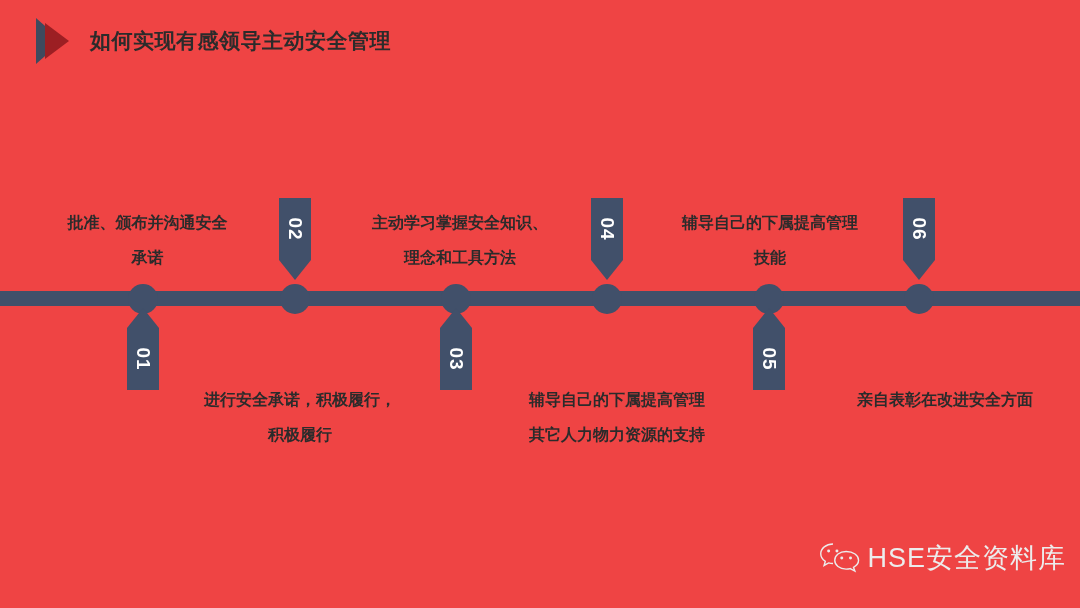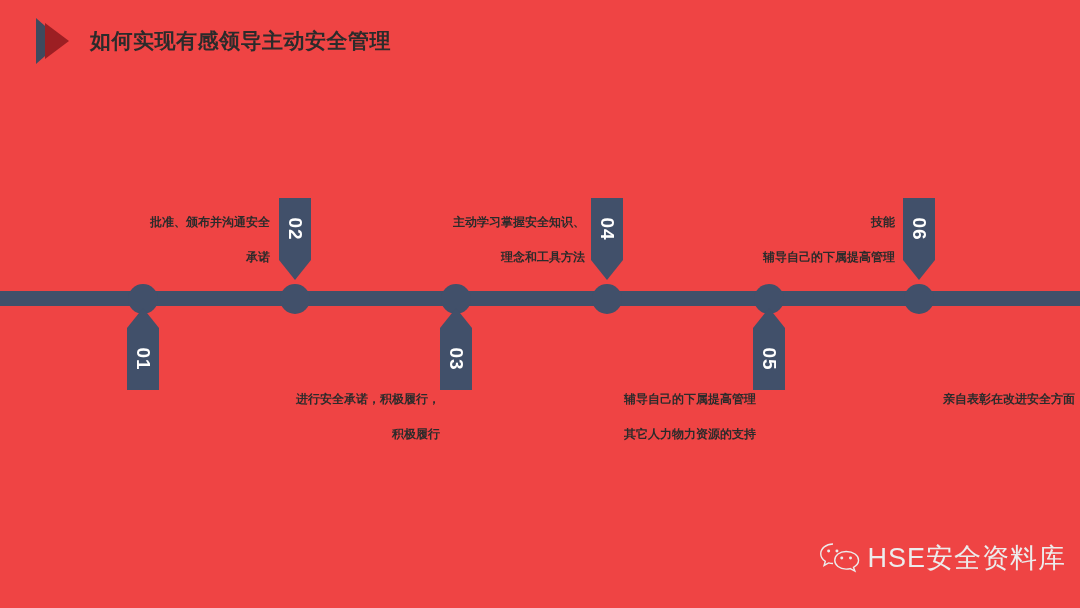--- a/index.html
+++ b/index.html
@@ -132,22 +132,22 @@
     text-align: center;
     transform: rotate(90deg);
     line-height: 32px;
   }
   .pin-up .pin-num   { top: 15px; }
   .pin-down .pin-num { top: 35px; }
 
   
   .caption {
     position: absolute;
-    text-align: right;
-    font-size: 12px;
+    text-align: center;
+    font-size: 16px;
     font-weight: bold;
     color: #2b2b2b;
     line-height: 35px;
     font-family: Liberation Serif, serif;
   }
   .caption-top    { top: 205px; }
   .caption-bottom { top: 382px; }
 
   
   .watermark {
@@ -240,22 +240,22 @@
     <div>亲自表彰在改进安全方面</div>
   </div>
 
   <div class="node-dot" style="left:919px;"></div>
   <div class="pin pin-up" style="left:919px;">
     <div class="pin-body"></div>
     <div class="pin-tip"></div>
     <div class="pin-num">06</div>
   </div>
   <div class="caption caption-top" style="left:645px; width:250px;">
+    <div>辅导自己的下属提高管理</div>
     <div>技能</div>
-    <div>辅导自己的下属提高管理</div>
   </div>
 
   <div class="watermark">
     <svg class="wm-icon" viewBox="0 0 48 38">
       <g fill="none" stroke="#ececec" stroke-width="1.6">
         <path d="M16 3 C8 3 2 8 2 14.2 C2 17.6 4 20.7 7.2 22.7 L5.8 27.5 L11 24.6 C12.6 25 14.3 25.2 16 25.2"></path>
         <path d="M31 11.5 C23.5 11.5 18 16 18 21.6 C18 27.2 23.5 31.7 31 31.7 C32.6 31.7 34.2 31.5 35.6 31.1 L41 34 L39.4 29.6 C43 27.7 45.2 24.9 45.2 21.6 C45.2 16 39.2 11.5 31 11.5 Z"></path>
       </g>
       <circle cx="11" cy="11" r="1.7" fill="#ececec"></circle>
       <circle cx="20.5" cy="11" r="1.7" fill="#ececec"></circle>

